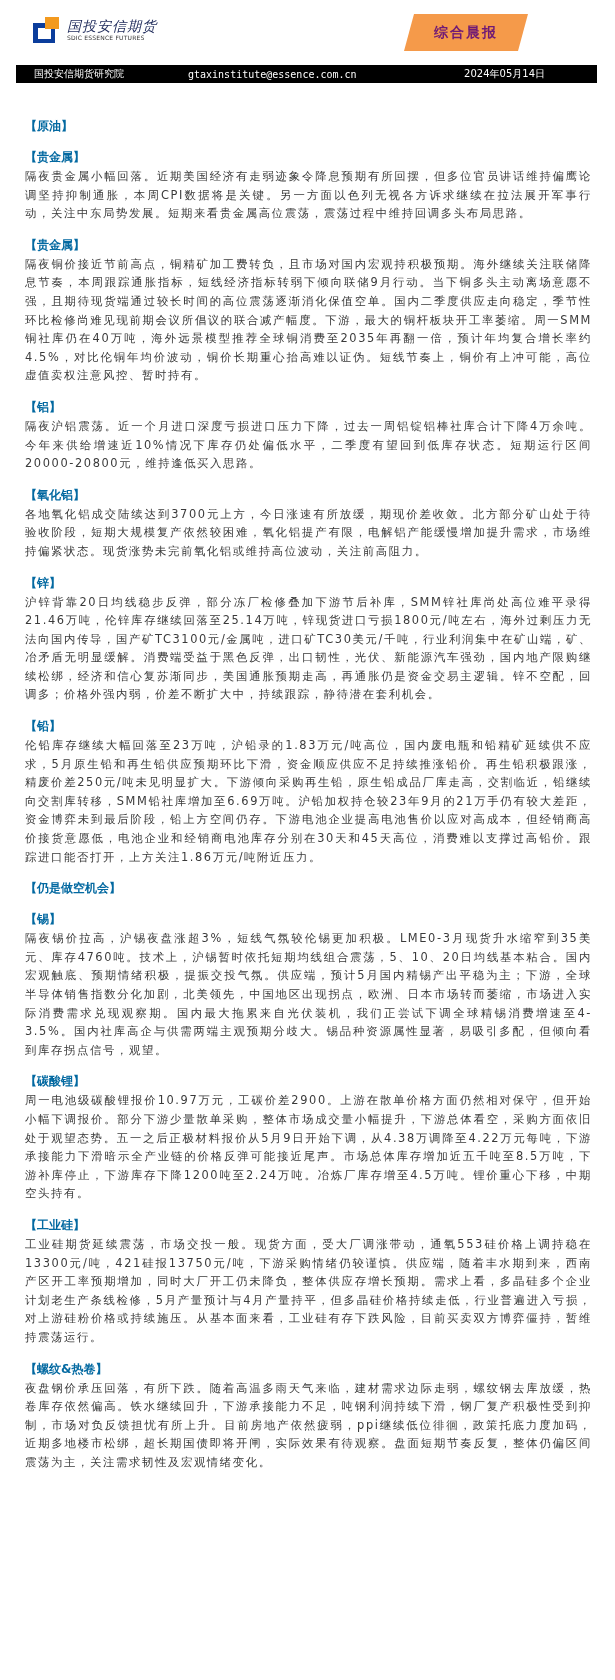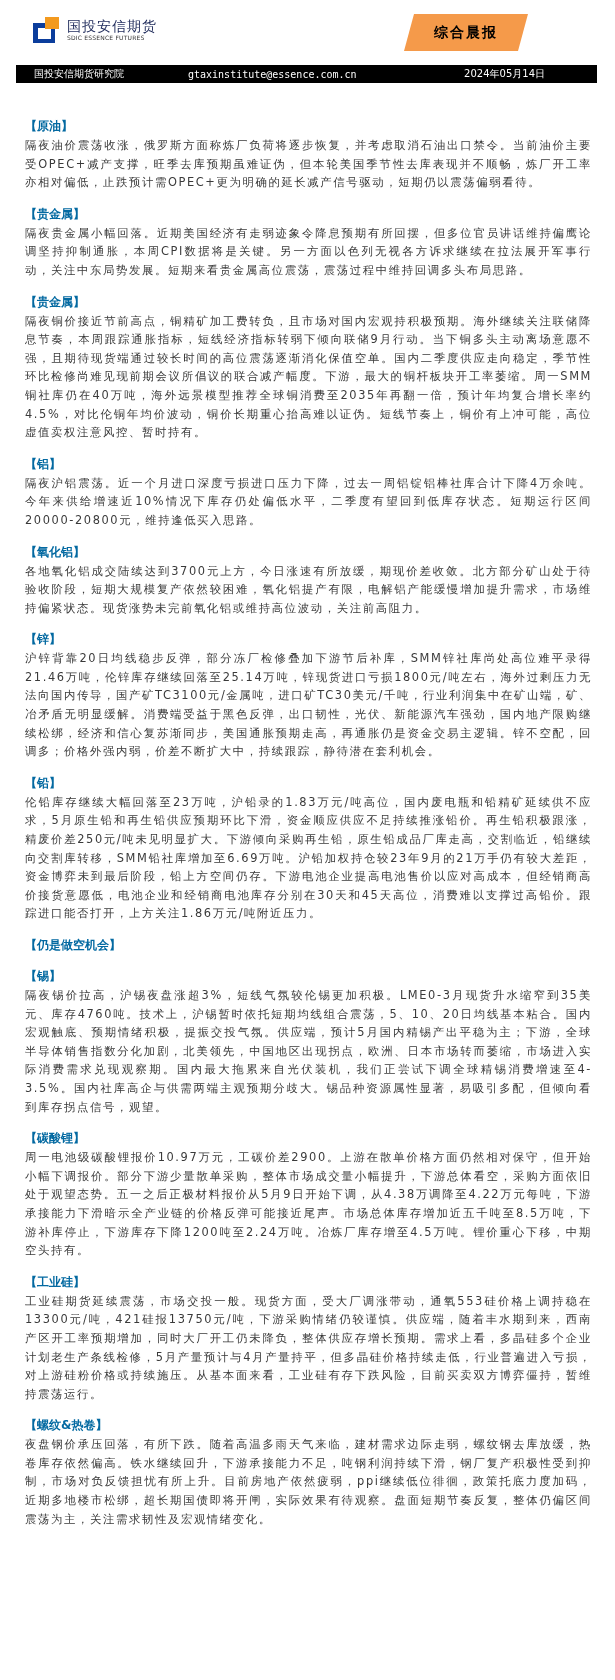--- a/index.html
+++ b/index.html
@@ -45,41 +45,42 @@
     right: 0; top: 0;
     width: 14px; height: 12px;
     background: #f39a1f;
   }
   .logo-text { display: flex; flex-direction: column; }
   .logo-cn {
     font-size: 14px;
     letter-spacing: 1px;
     color: #1e2a5a;
     line-height: 16px;
+    font-style: italic;
   }
   .logo-en {
     font-size: 6px;
     color: #333;
     letter-spacing: 0.2px;
     line-height: 8px;
   }
   .banner {
     position: absolute;
     left: 404px;
     top: 14px;
     width: 124px;
     height: 37px;
     background: #f59a4a;
     clip-path: polygon(10px 0, 100% 0, calc(100% - 10px) 100%, 0 100%);
     display: flex;
     align-items: center;
     justify-content: center;
   }
   .banner span {
-    color: #000000;
+    color: #701a75;
     font-size: 14px;
     font-weight: bold;
     letter-spacing: 2px;
   }
   .infobar {
     position: absolute;
     left: 16px;
     top: 65px;
     width: 581px;
     height: 18px;
@@ -138,21 +139,20 @@
 
 <div class="infobar">
   <span class="org">国投安信期货研究院</span>
   <span class="email">gtaxinstitute@essence.com.cn</span>
   <span class="date">2024年05月14日</span>
 </div>
 
 <div class="content">
   <div class="section">
     <p class="section-title">【原油】</p>
-    <p class="section-body">隔夜油价震荡收涨，俄罗斯方面称炼厂负荷将逐步恢复，并考虑取消石油出口禁令。当前油价主要受OPEC+减产支撑，旺季去库预期虽难证伪，但本轮美国季节性去库表现并不顺畅，炼厂开工率亦相对偏低，止跌预计需OPEC+更为明确的延长减产信号驱动，短期仍以震荡偏弱看待。</p>
   </div>
   <div class="section">
     <p class="section-title">【贵金属】</p>
     <p class="section-body">隔夜贵金属小幅回落。近期美国经济有走弱迹象令降息预期有所回摆，但多位官员讲话维持偏鹰论调坚持抑制通胀，本周CPI数据将是关键。另一方面以色列无视各方诉求继续在拉法展开军事行动，关注中东局势发展。短期来看贵金属高位震荡，震荡过程中维持回调多头布局思路。</p>
   </div>
   <div class="section">
     <p class="section-title">【贵金属】</p>
     <p class="section-body">隔夜铜价接近节前高点，铜精矿加工费转负，且市场对国内宏观持积极预期。海外继续关注联储降息节奏，本周跟踪通胀指标，短线经济指标转弱下倾向联储9月行动。当下铜多头主动离场意愿不强，且期待现货端通过较长时间的高位震荡逐渐消化保值空单。国内二季度供应走向稳定，季节性环比检修尚难见现前期会议所倡议的联合减产幅度。下游，最大的铜杆板块开工率萎缩。周一SMM铜社库仍在40万吨，海外远景模型推荐全球铜消费至2035年再翻一倍，预计年均复合增长率约4.5%，对比伦铜年均价波动，铜价长期重心抬高难以证伪。短线节奏上，铜价有上冲可能，高位虚值卖权注意风控、暂时持有。</p>
   </div>
   <div class="section">

